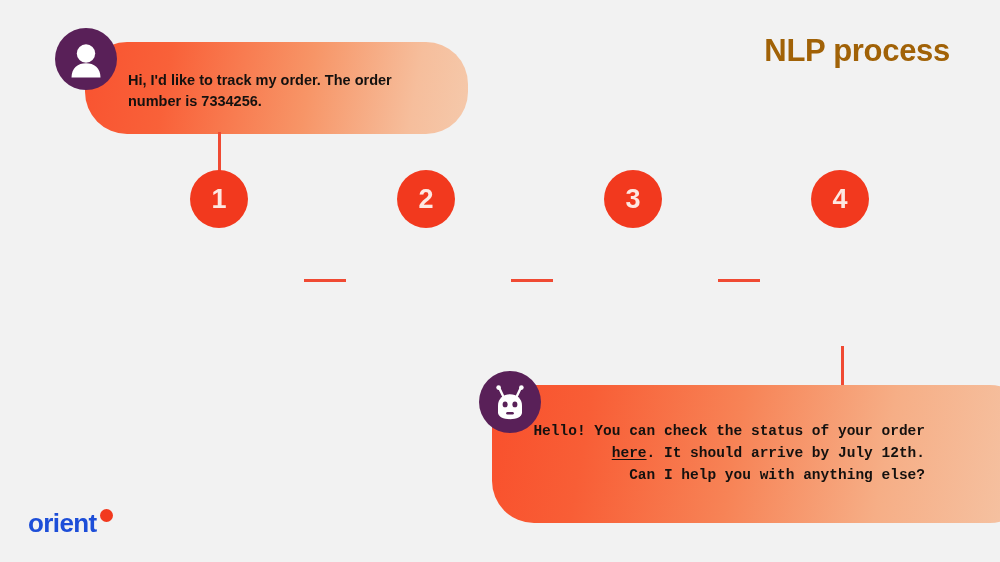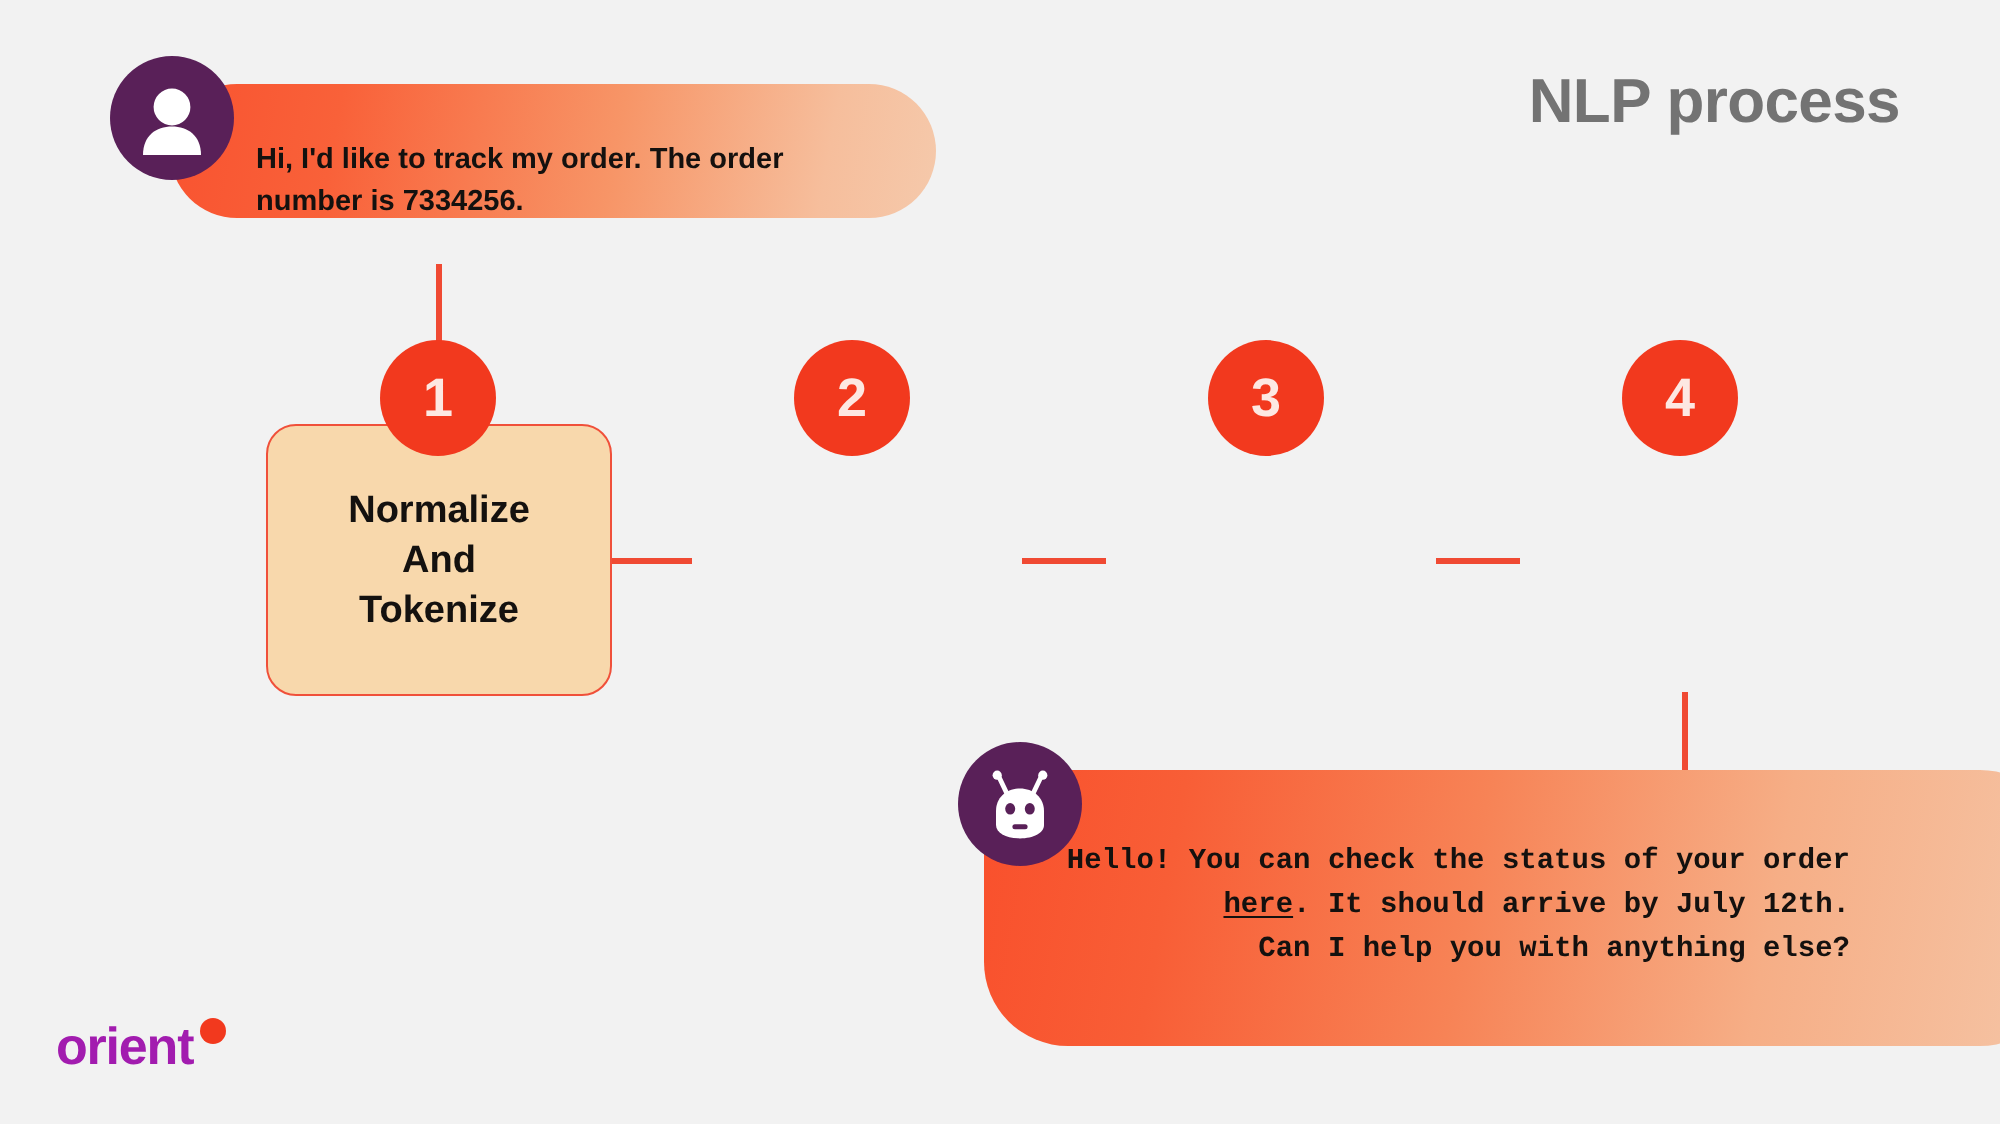--- a/index.html
+++ b/index.html
@@ -22,36 +22,36 @@
     height: 562px;
   }
 
   
   .title {
     position: absolute;
     right: 50px;
     top: 33px;
     font-size: 31px;
     font-weight: 600;
-    color: #737373;
+    color: #a16207;
     letter-spacing: -0.3px;
     white-space: nowrap;
   }
 
   
   .bubble {
     position: absolute;
     border-radius: 42px;
     box-sizing: border-box;
   }
   .bubble-user {
     left: 85px;
     top: 42px;
     width: 383px;
-    height: 67px;
+    height: 92px;
     background: linear-gradient(100deg, #F95330 0%, #F96139 22%, #F79567 58%, #F6BE9C 85%, #F5C9AB 100%);
   }
   .bubble-user .bubble-text {
     position: absolute;
     left: 43px;
     top: 28px;
     width: 320px;
     font-size: 14.5px;
     font-weight: 600;
     line-height: 21px;
@@ -181,21 +181,21 @@
   .logo {
     position: absolute;
     left: 28px;
     top: 510px;
     display: flex;
     align-items: flex-start;
   }
   .logo-text {
     font-size: 26px;
     font-weight: 700;
-    color: #a21caf;
+    color: #1d4ed8;
     letter-spacing: -0.6px;
     line-height: 26px;
   }
   .logo-dot {
     width: 13px;
     height: 13px;
     border-radius: 50%;
     background: #F2391E;
     margin-left: 3px;
     margin-top: -1px;
@@ -218,25 +218,20 @@
       <path d="M16.5 49.5 C16.5 39.8 23 35.2 31 35.2 C39 35.2 45.5 39.8 45.5 49.5 Z" fill="#FFFFFF"></path>
     </svg>
   </div>
 
   <div class="conn conn-v-user"></div>
   <div class="conn conn-h conn-h-1"></div>
   <div class="conn conn-h conn-h-2"></div>
   <div class="conn conn-h conn-h-3"></div>
   <div class="conn conn-v-bot"></div>
 
-  <div class="step step-1">
-    <div class="step-label">Normalize
-And
-Tokenize</div>
-  </div>
 
   <div class="badge badge-1">
     <span class="badge-num">1</span>
   </div>
   <div class="badge badge-2">
     <span class="badge-num">2</span>
   </div>
   <div class="badge badge-3">
     <span class="badge-num">3</span>
   </div>

